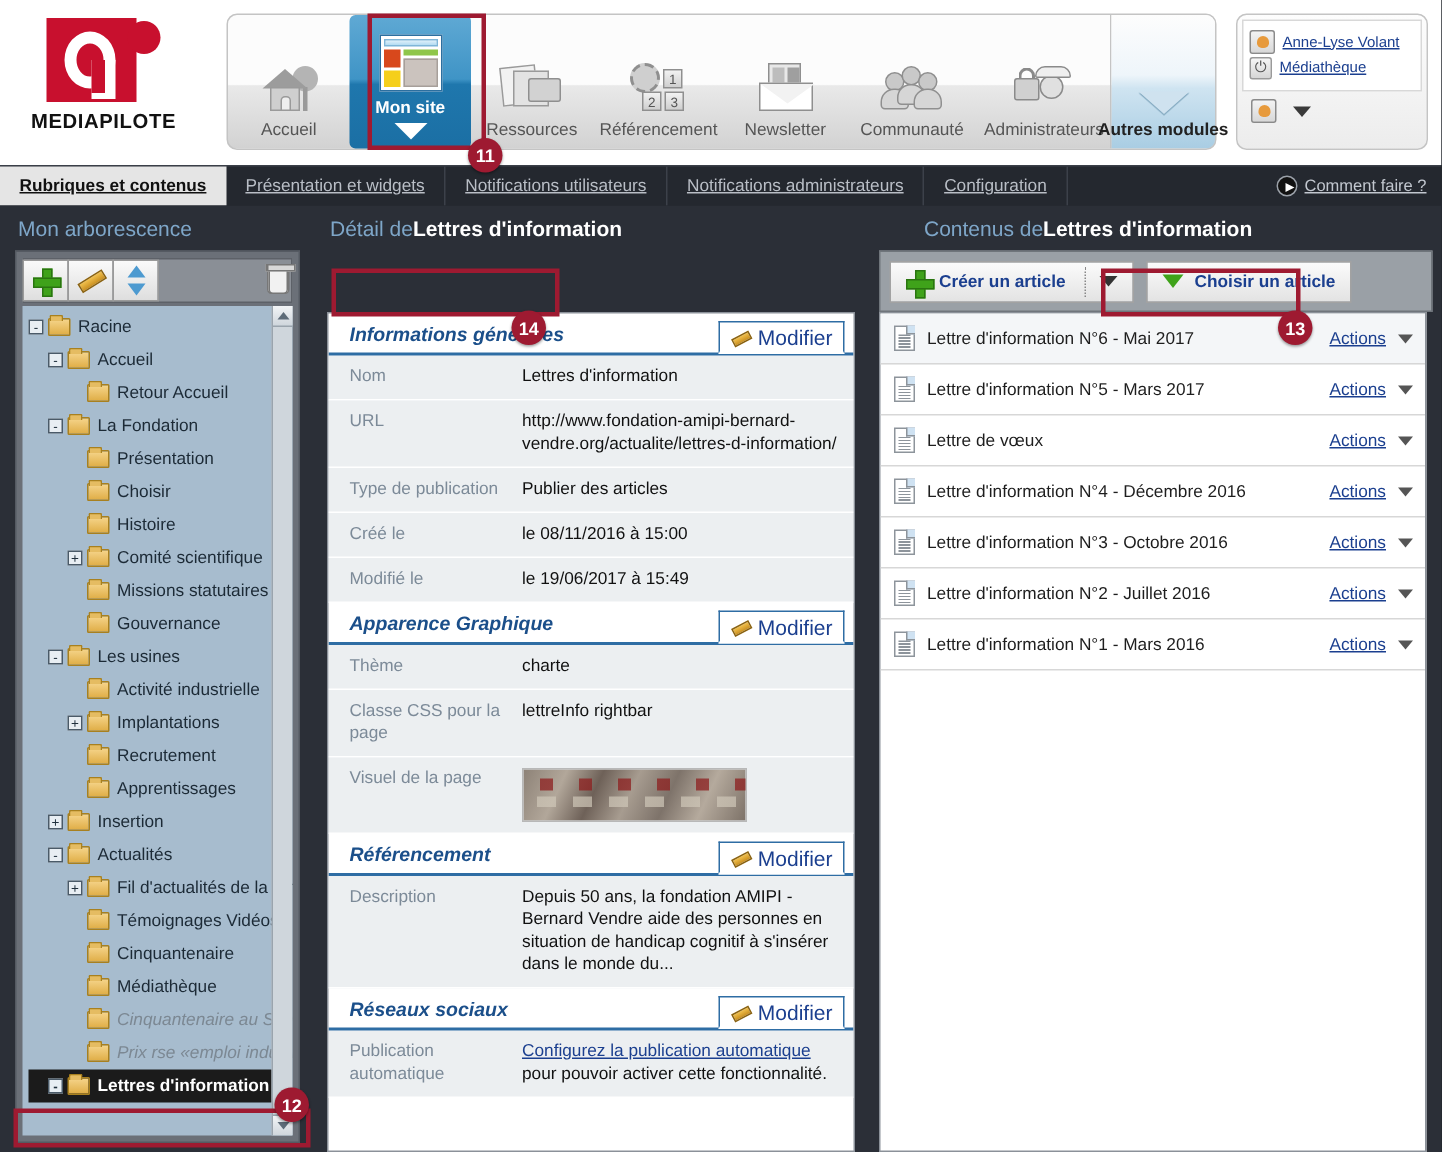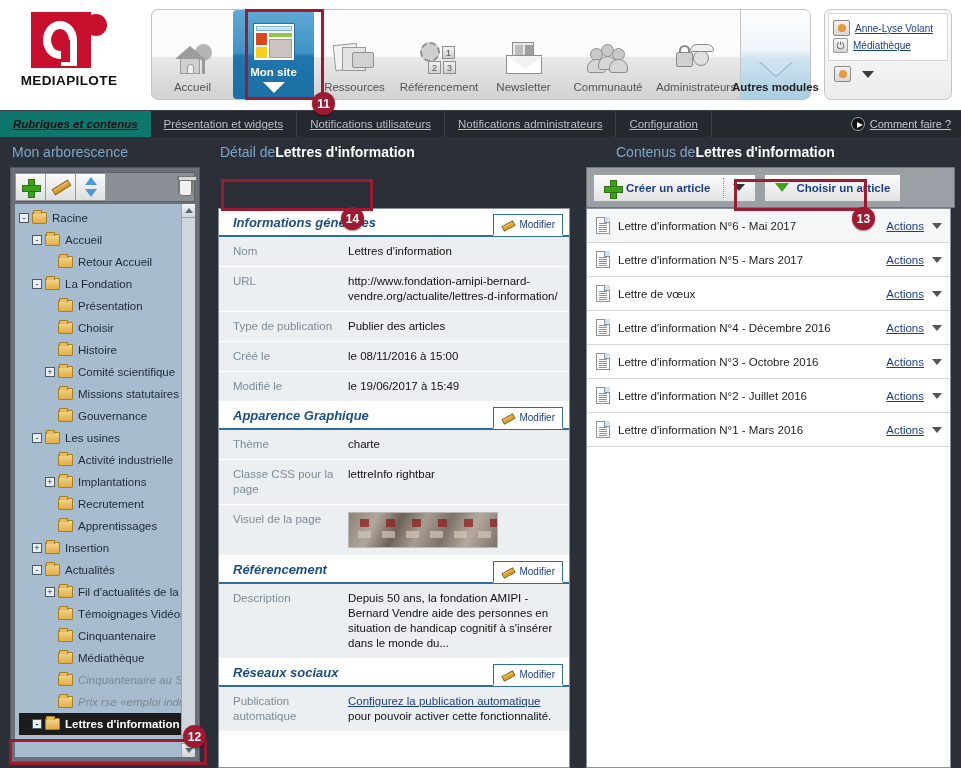--- a/index.html
+++ b/index.html
@@ -119,21 +119,21 @@
     position:absolute; left:0; top:110px; width:961px; height:27px;
     background:#24282f; border-top:1px solid #3a3f48;
     display:flex; align-items:stretch;
   }
   .tabstrip .tab{
     display:flex; align-items:center; padding:0 13px;
     color:#b9bec6; font-size:11.5px; text-decoration:underline; cursor:pointer;
     border-right:1px solid #3c414a; white-space:nowrap;
   }
   .tabstrip .tab.sel{
-    background:#0f766e; color:#111; font-weight:bold; border-right:none;font-style:italic;
+    background:#e5e5e5; color:#111; font-weight:bold; border-right:none;
   }
   .howto{
     margin-left:auto; display:flex; align-items:center; gap:5px;
     padding:0 10px; color:#c2c7cf; font-size:11px;
   }
   .howto a{ color:#c2c7cf; text-decoration:underline; }
   .play{
     width:14px;height:14px;border-radius:50%;background:#111;border:1px solid #9aa0a8;
     position:relative;
   }
@@ -243,21 +243,21 @@
   }
   .sect{
     position:relative; height:28px; border-bottom:2px solid #2e6da4;
     display:flex; align-items:center; padding-left:14px;
   }
   .sect .ttl{ font-size:13px; font-style:italic; font-weight:bold; color:#1b4f8a; }
   .modif{
     position:absolute; right:6px; bottom:-1px; height:22px;
     display:flex; align-items:center; gap:4px; padding:0 7px;
     border:1px solid #2e6da4; border-bottom:2px solid #fff;
-    background:#fff; color:#1b3f8f; font-size:10px; cursor:pointer;
+    background:#fff; color:#1b3f8f; font-size:14px; cursor:pointer;
   }
   .pencil{
     width:14px;height:12px; position:relative; display:inline-block;
   }
   .pencil:before{
     content:""; position:absolute; left:1px; top:4px; width:11px;height:4px;
     background:linear-gradient(#f2c14e,#c98f20); transform:rotate(-28deg);
     border:1px solid #8a6210;
   }
   .frow{

